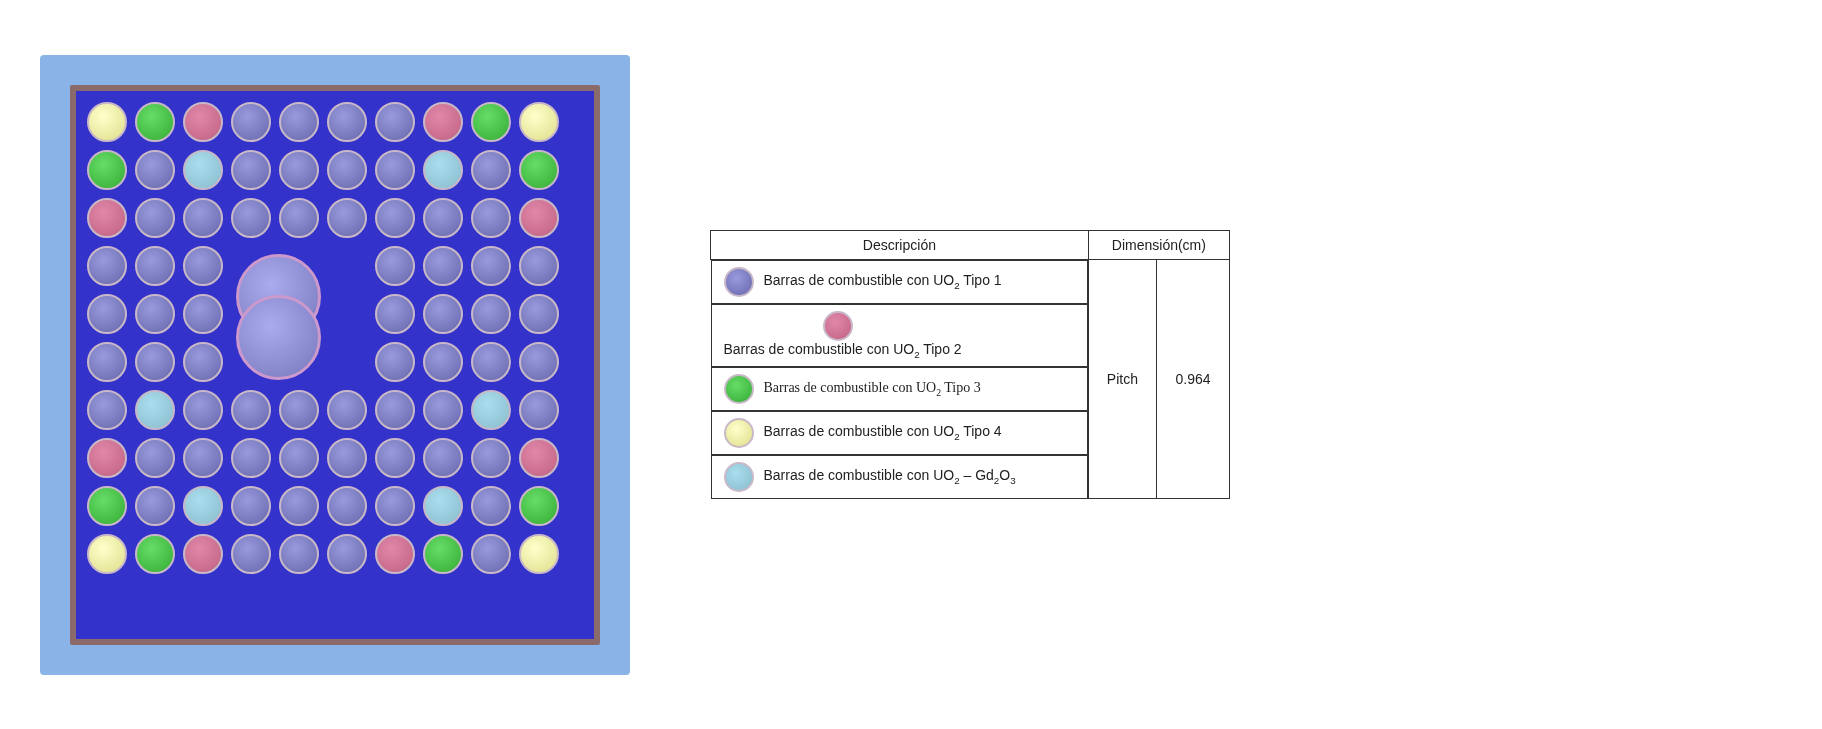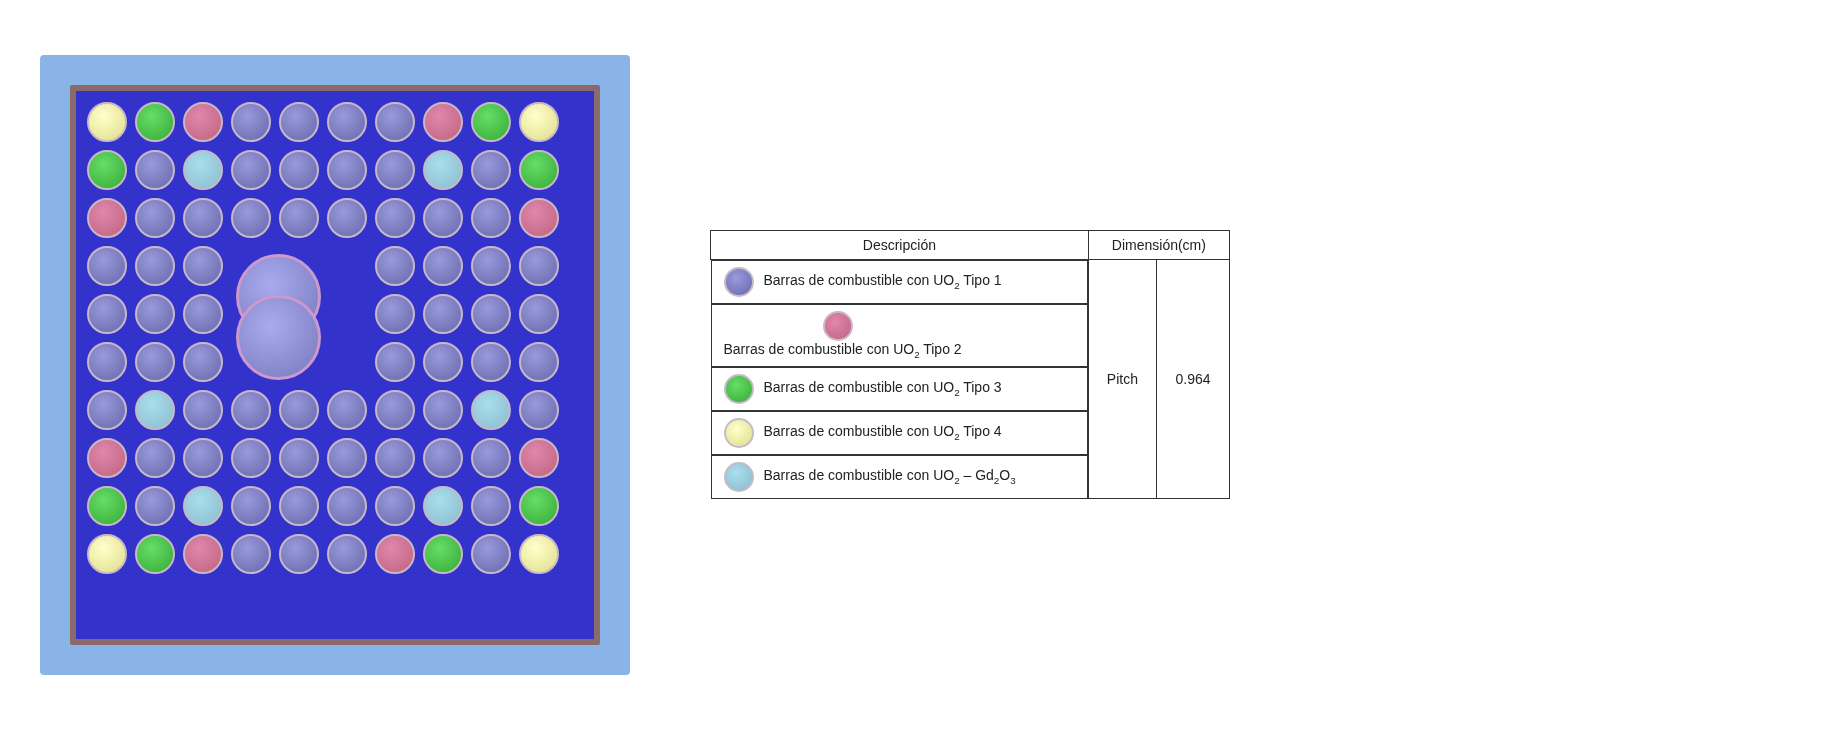--- a/index.html
+++ b/index.html
@@ -394,21 +394,21 @@
           </tr>
           <tr>
             <td style="display: flex;">
               <div style="display: flex; align-items: center; flex-direction: column;">
                 <div style="width: 30px; height: 30px; border-radius: 50%; background: radial-gradient(circle at 40% 35%, rgb(224, 136, 170), rgb(192, 96, 128)); border: 2px solid rgb(200, 184, 200); margin-right: 10px; flex-shrink: 0;"></div>
                 <span>Barras de combustible con UO<sub>2</sub> Tipo 2</span>
               </div>
             </td>
           </tr>
           <tr>
-            <td style="display: flex;">
+            <td style="display: flex; font-family: Liberation Serif, serif;">
               <div style="display: flex; align-items: center;">
                 <div style="width: 30px; height: 30px; border-radius: 50%; background: radial-gradient(circle at 40% 35%, rgb(102, 221, 102), rgb(51, 170, 51)); border: 2px solid rgb(200, 184, 200); margin-right: 10px; flex-shrink: 0;"></div>
                 <span>Barras de combustible con UO<sub>2</sub> Tipo 3</span>
               </div>
             </td>
           </tr>
           <tr>
             <td style="display: flex;">
               <div style="display: flex; align-items: center;">
                 <div style="width: 30px; height: 30px; border-radius: 50%; background: radial-gradient(circle at 40% 35%, rgb(255, 255, 204), rgb(221, 221, 136)); border: 2px solid rgb(200, 184, 200); margin-right: 10px; flex-shrink: 0;"></div>

